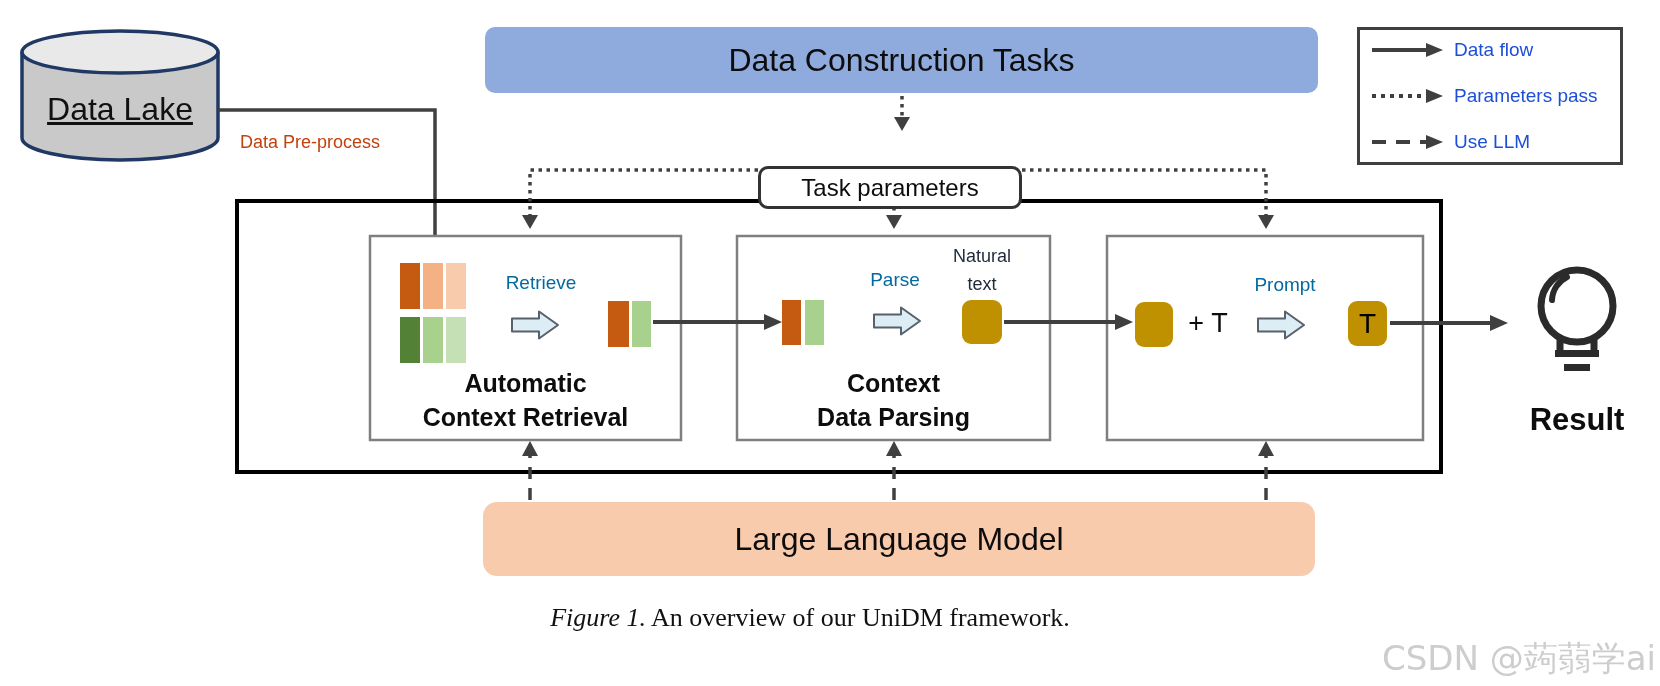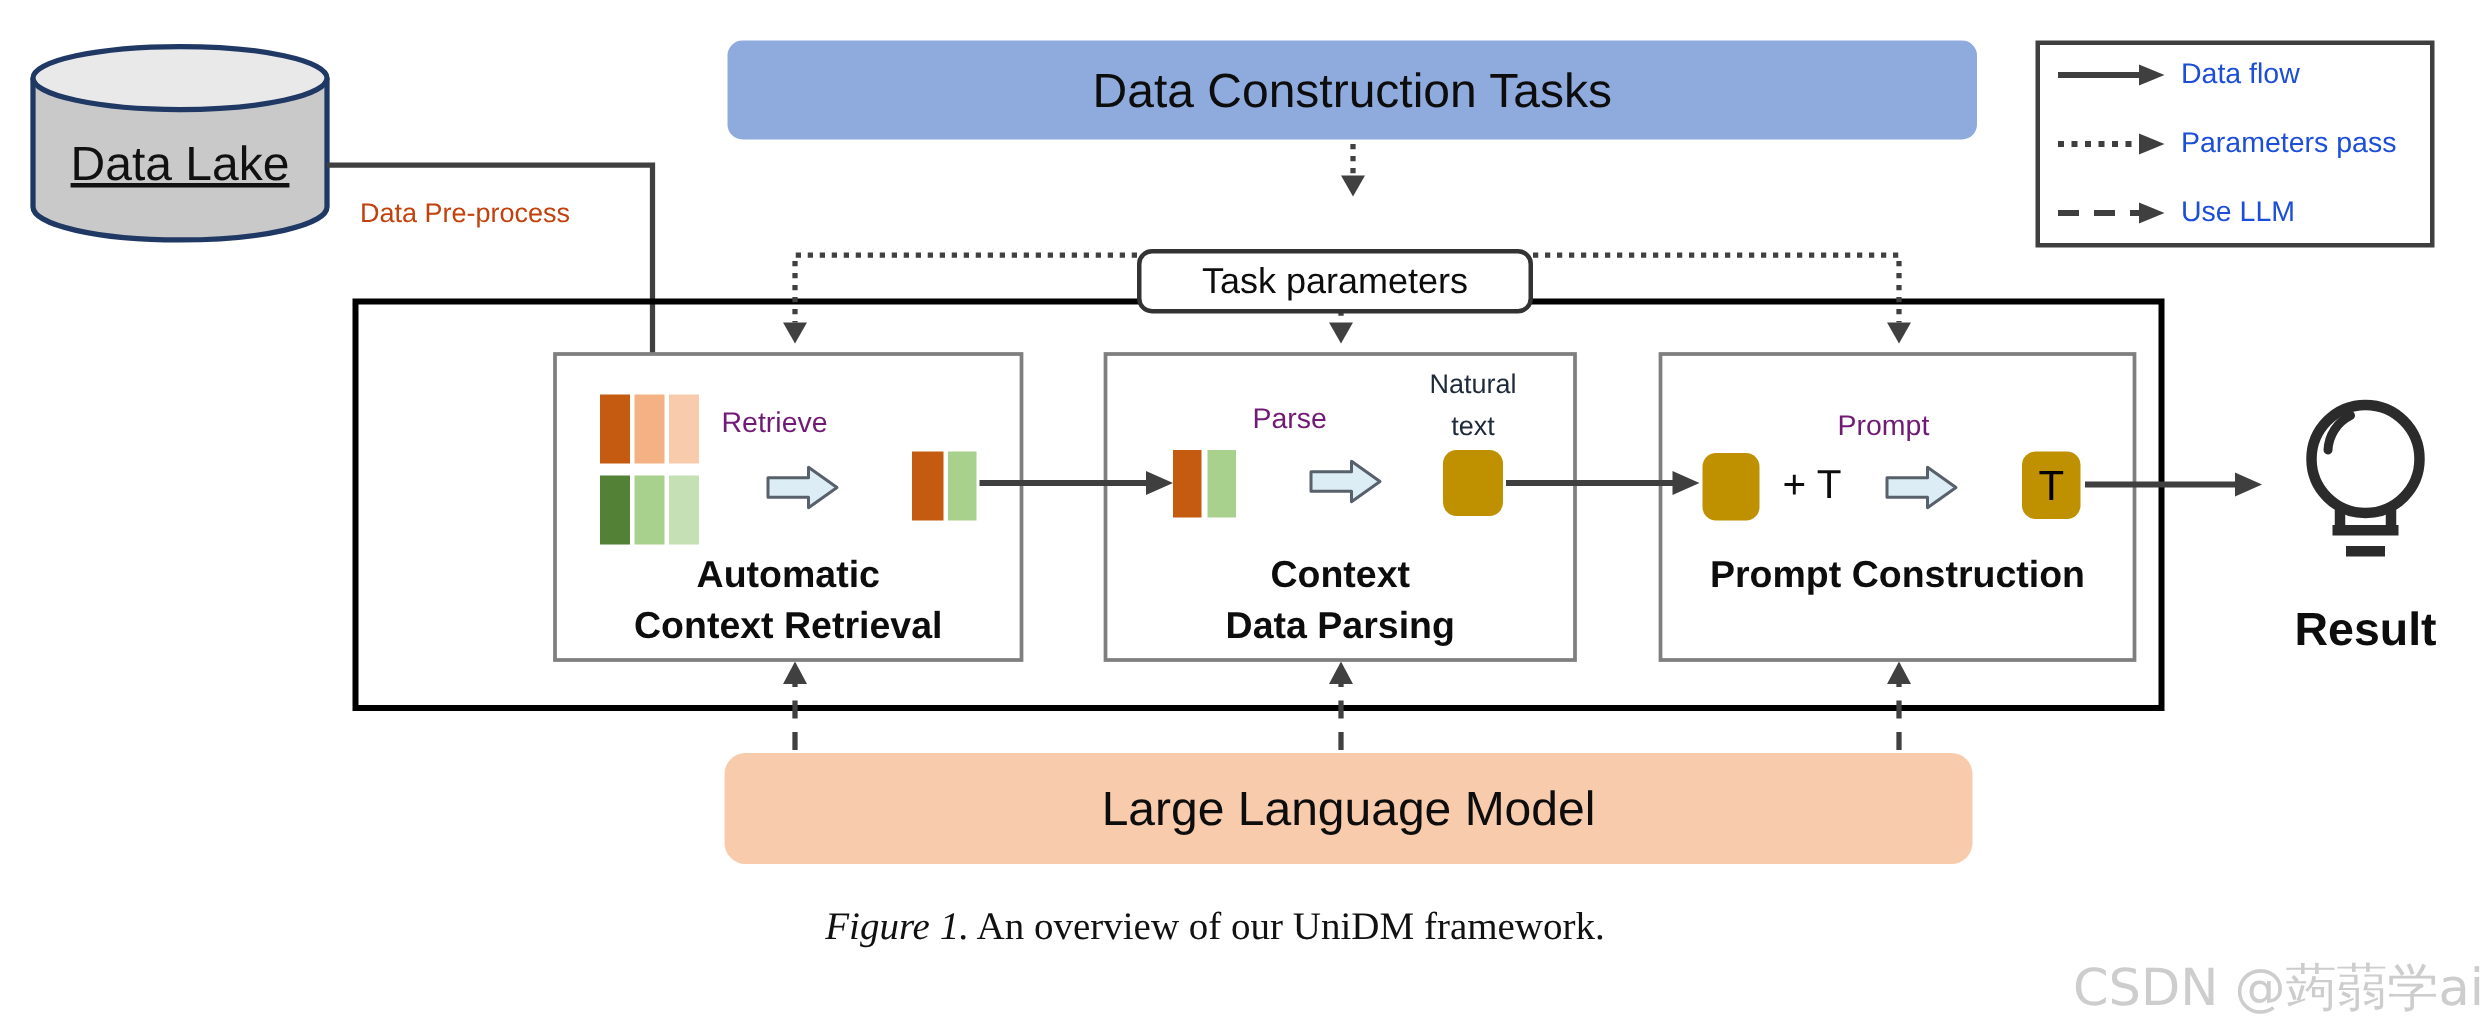--- a/index.html
+++ b/index.html
@@ -24,21 +24,21 @@
 
   .taskparams-box{left:758px;top:133px;width:264px;height:43px;background:#fff;border:3px solid #333;
     border-radius:10px;font-size:24px;box-sizing:border-box;margin-top:33px;}
 
   .fw-title{left:140px;top:252px;width:212px;height:176px;background:#fff;z-index:2;
     display:flex;flex-direction:column;justify-content:center;text-align:center;font-weight:bold;}
   .fw-l1{font-size:30px;line-height:38px;}
   .fw-l2{font-size:38px;line-height:50px;}
   .fw-l3{font-size:30px;line-height:40px;}
 
-  .flow-label{font-size:19px;color:#701a75;width:120px;text-align:left;}
+  .flow-label{font-size:19px;color:#0369a1;width:120px;text-align:center;}
   .natural-label{left:932px;top:242px;width:100px;text-align:center;font-size:18px;line-height:28px;color:#1e2a3a;}
 
   .stage-title{font-weight:bold;font-size:25px;line-height:34px;text-align:center;top:366px;}
   .st1{left:370px;width:311px;}
   .st2{left:737px;width:313px;}
   .st3{left:1107px;width:316px;}
 
   .bar{position:absolute;z-index:2;}
   .gold{position:absolute;z-index:2;background:#bf9000;border-radius:9px;}
   .g1{left:962px;top:300px;width:40px;height:44px;}
@@ -183,21 +183,20 @@
 <div class="lbl stage-title st2">
   <div>Context</div>
   <div>Data Parsing</div>
 </div>
 
 <div class="gold g2"></div>
 <div class="lbl plus-t">+ T</div>
 <div class="lbl flow-label" style="left:1225px;top:274px;">Prompt</div>
 <div class="gold g3 ctr">T</div>
 <div class="lbl stage-title st3">
-  <div>Prompt Construction</div>
 </div>
 
 <div class="lbl result-label">Result</div>
 
 <div class="lbl ctr llm-box">Large Language Model</div>
 
 <div class="lbl caption">
   <span class="fig">Figure 1.</span>
   <span>An overview of our UniDM framework.</span>
 </div>

